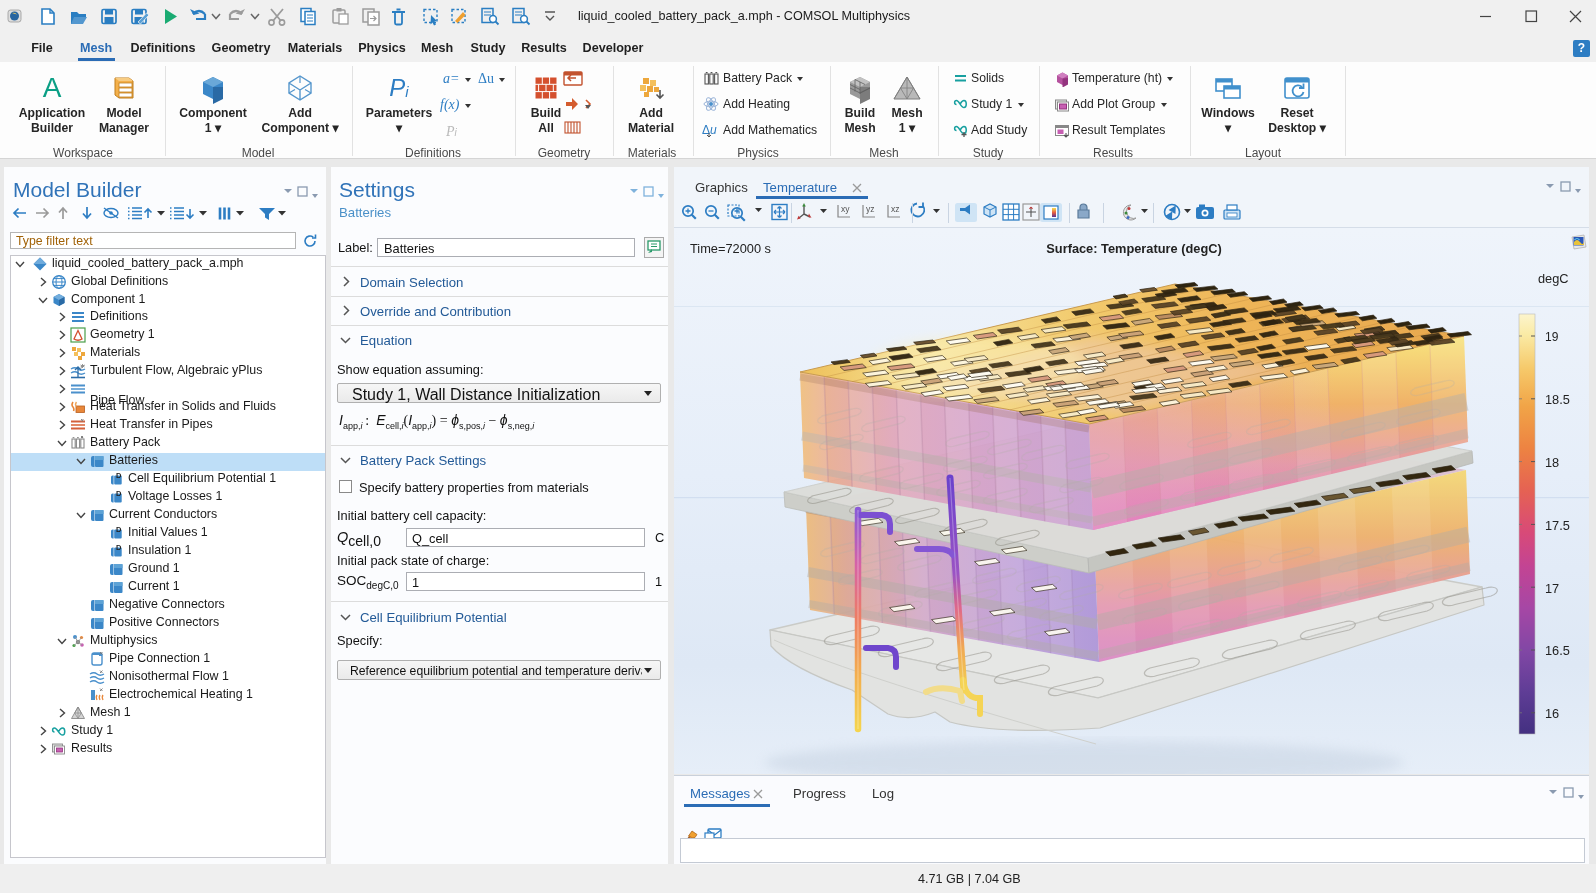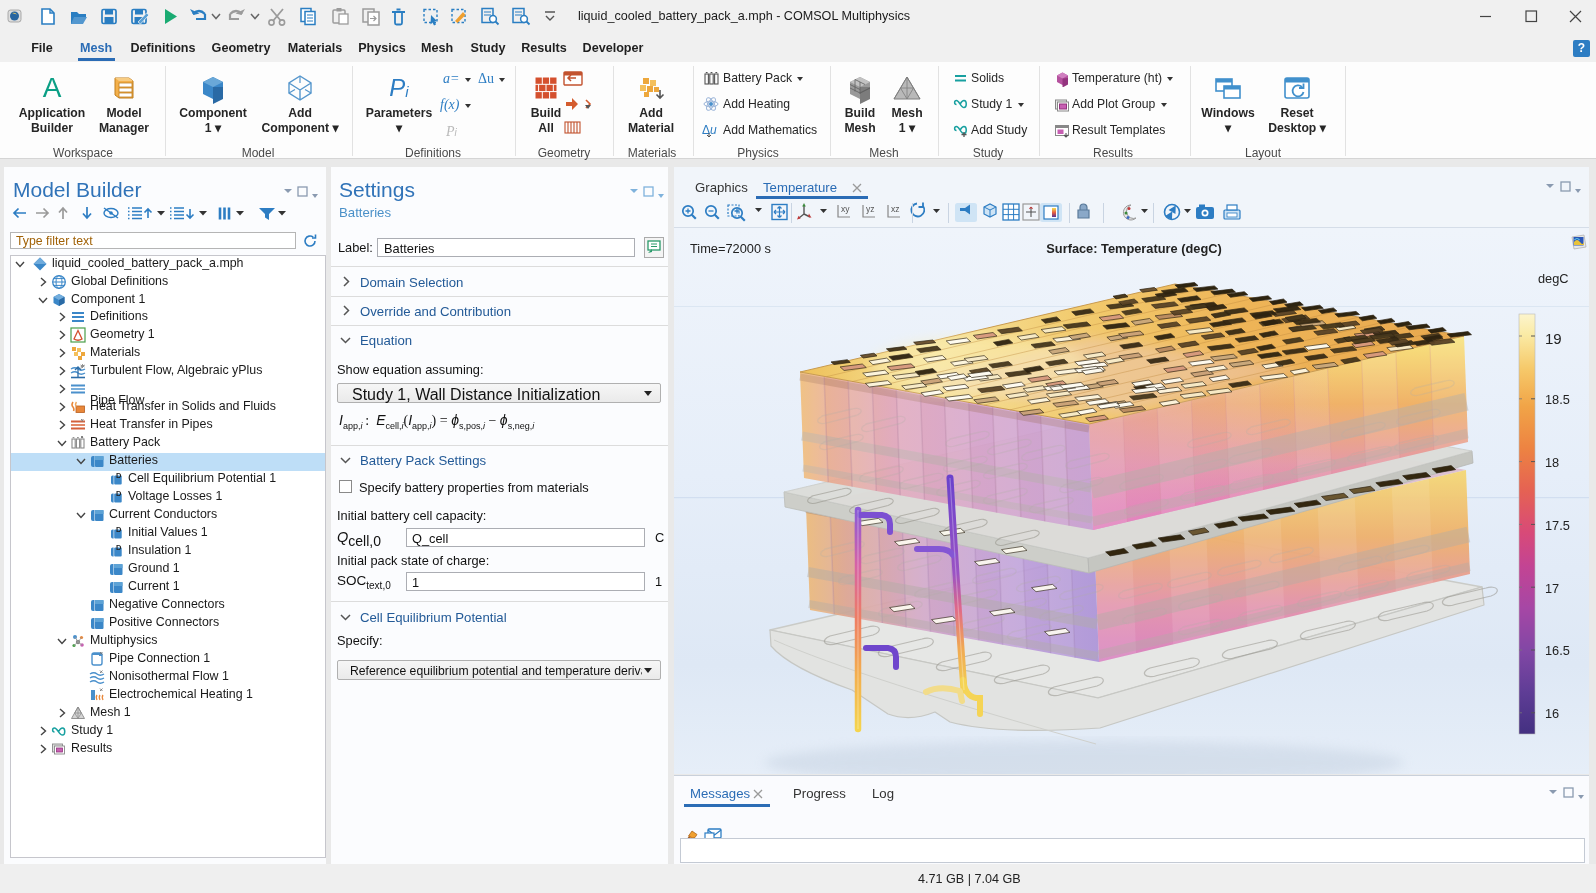--- a/index.html
+++ b/index.html
@@ -556,21 +556,21 @@
     </svg>
 <div class="tx sechdr" style="left:360px;top:453px">Battery Pack Settings</div>
 <div class="abs" style="left:339px;top:480px;width:13px;height:13px;background:#fff;border:1px solid #8a8a8a"></div>
 <div class="tx" style="left:359px;top:480px;font-size:12.8px;color:#111">Specify battery properties from materials</div>
 <div class="tx" style="left:337px;top:508px;font-size:12.8px;color:#111">Initial battery cell capacity:</div>
 <div class="tx" style="left:337px;top:529px;font-size:14.5px;font-family:'Liberation Serif',serif;color:#111"><i>Q</i><sub style="font-size:14px">cell,0</sub></div>
 <div class="ibox" style="left:406px;top:528px;width:239px;height:19px"></div>
 <div class="tx" style="left:412px;top:531px;font-size:12.8px;color:#111">Q_cell</div>
 <div class="tx" style="left:655px;top:530px;font-size:12.8px;color:#111">C</div>
 <div class="tx" style="left:337px;top:553px;font-size:12.8px;color:#111">Initial pack state of charge:</div>
-<div class="tx" style="left:337px;top:573px;font-size:13.5px;color:#111">SOC<sub style="font-size:10px">text,0</sub></div>
+<div class="tx" style="left:337px;top:573px;font-size:13.5px;color:#111">SOC<sub style="font-size:10px">degC,0</sub></div>
 <div class="ibox" style="left:406px;top:572px;width:239px;height:19px"></div>
 <div class="tx" style="left:412px;top:575px;font-size:12.8px;color:#111">1</div>
 <div class="tx" style="left:655px;top:574px;font-size:12.8px;color:#111">1</div>
 <div class="divl" style="top:601px"></div>
 <svg class="abs" style="left:340px;top:613px" width="11" height="9">
       <path d="M1 2 l4.5 4.5 4.5 -4.5" fill="none" stroke="#555" stroke-width="1.5"></path>
     </svg>
 <div class="tx sechdr" style="left:360px;top:610px">Cell Equilibrium Potential</div>
 <div class="tx" style="left:337px;top:633px;font-size:12.8px;color:#111">Specify:</div>
 <div class="drop" style="left:337px;top:660px;width:324px;height:20px"></div>
@@ -1303,21 +1303,21 @@
 <g transform="translate(896,6)">
         <path d="M2 3 l12 -2 2 12 -12 2 z" fill="#e8e8e8" stroke="#aaa" stroke-width="0.7"></path>
         <rect x="3.5" y="3" width="10" height="8.5" fill="#2a56b8"></rect>
         <path d="M4 8 q3 -4 6 0 t4 0 v3 h-10 z" fill="#e8c23a"></path>
         <path d="M4.5 6 q2.5 -3 5 0" stroke="#58c8e8" stroke-width="1.2" fill="none"></path>
       </g>
 </svg>
 <div class="tx" style="left:690px;top:241px;font-size:12.8px;color:#222">Time=72000 s</div>
 <div class="tx ctr" style="left:1134px;top:241px;font-size:12.8px;color:#222">Surface: Temperature (degC)</div>
 <div class="tx" style="left:1538px;top:271px;font-size:12.8px;color:#222">degC</div>
-<div class="tx" style="left:1545px;top:330px;font-size:15px;color:#222">19</div>
+<div class="tx" style="left:1545px;top:330px;font-size:12px;color:#222">19</div>
 <div class="tx" style="left:1545px;top:392px;font-size:12.8px;color:#222">18.5</div>
 <div class="tx" style="left:1545px;top:455px;font-size:12.8px;color:#222">18</div>
 <div class="tx" style="left:1545px;top:518px;font-size:12.8px;color:#222">17.5</div>
 <div class="tx" style="left:1545px;top:581px;font-size:12.8px;color:#222">17</div>
 <div class="tx" style="left:1545px;top:643px;font-size:12.8px;color:#222">16.5</div>
 <div class="tx" style="left:1545px;top:706px;font-size:12.8px;color:#222">16</div>
 <div class="abs" style="left:674px;top:775px;width:915px;height:89px;background:#fafbfe;border-top:1px solid #c9d0da"></div>
 <div class="tx" style="left:690px;top:786px;font-size:13.2px;color:#2b6cb5">Messages</div>
 <svg class="abs" style="left:753px;top:789px" width="10" height="10">
       <path d="M1 1 l8 8 M9 1 l-8 8" stroke="#9a9a9a" stroke-width="1.3"></path>

